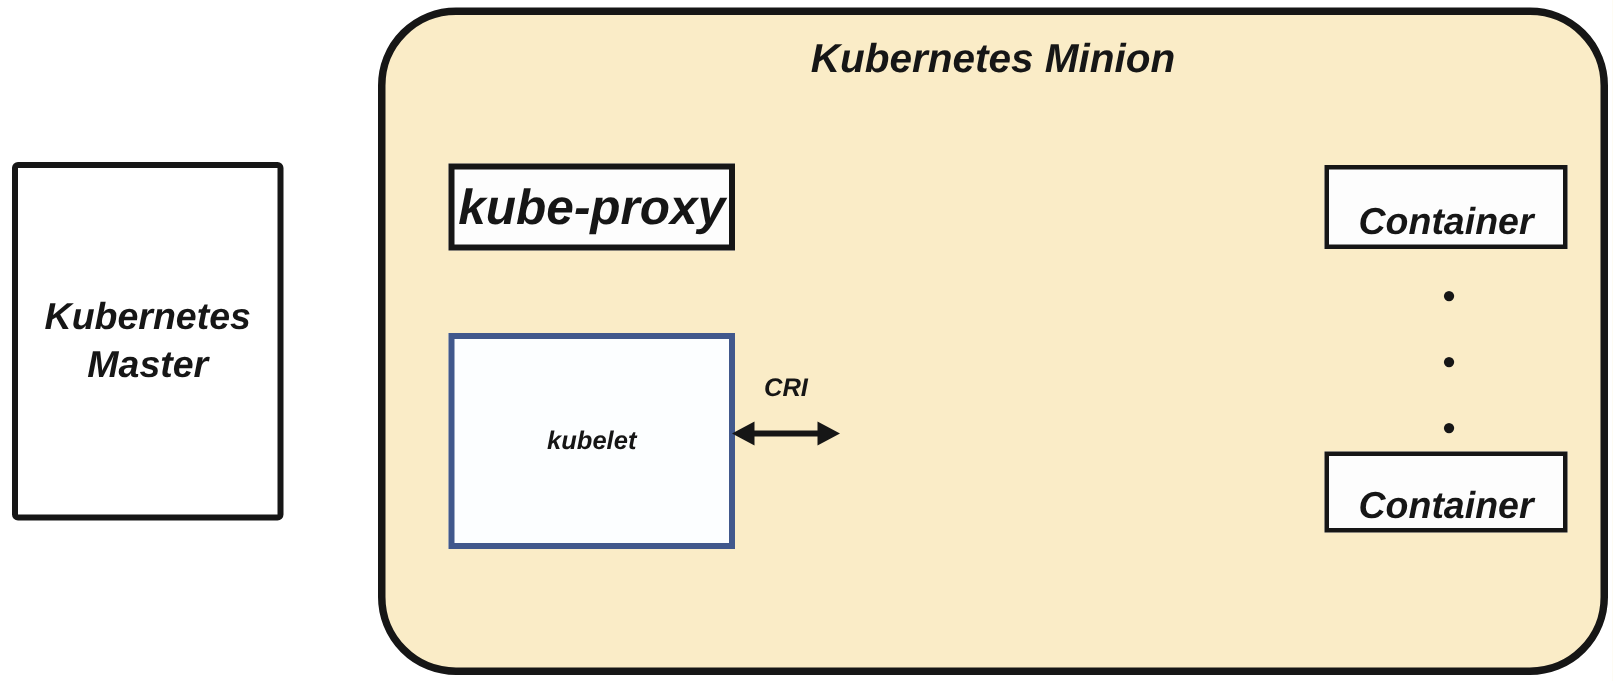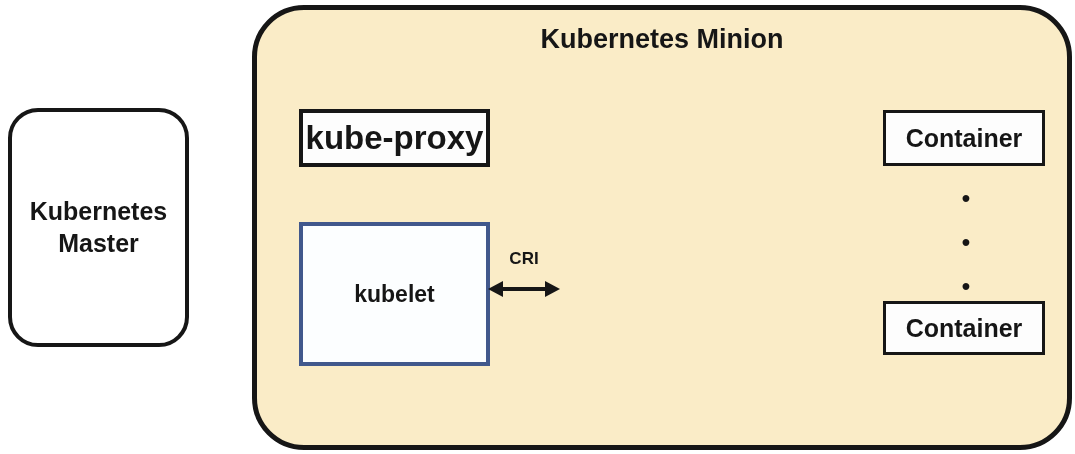--- a/index.html
+++ b/index.html
@@ -17,26 +17,27 @@
   }
   .box {
     position: absolute;
     box-sizing: border-box;
     display: flex;
     align-items: center;
     justify-content: center;
     text-align: center;
     font-weight: bold;
     color: #161616;
+    font-style: italic;
   }
   .master-box {
     left: 8px; top: 108px;
     width: 181px; height: 239px;
     border: 4px solid #161616;
-    border-radius: 30px;
+    border-radius: 4px;
     background: #ffffff;
     font-size: 25px;
     line-height: 1.25;
     padding: 0 14px;
   }
   .minion-box {
     left: 252px; top: 5px;
     width: 820px; height: 445px;
     border: 5px solid #161616;
     border-radius: 52px;
@@ -53,21 +54,21 @@
     width: 191px; height: 58px;
     border: 4px solid #161616;
     background: #fdfdfd;
     font-size: 33px;
   }
   .kubelet-box {
     left: 299px; top: 222px;
     width: 191px; height: 144px;
     border: 4px solid #41588C;
     background: #FCFEFF;
-    font-size: 23px;
+    font-size: 17px;
   }
   .cri-label {
     left: 488px; top: 243px;
     width: 72px; height: 32px;
     font-size: 17px;
     background: transparent;
   }
   .cri-arrow {
     position: absolute;
     left: 488px; top: 278px;
@@ -78,20 +79,21 @@
     width: 303px; height: 256px;
     border: 5px solid #161616;
     background: #fdfdfd;
     font-size: 26px;
   }
   .container-box {
     width: 162px; height: 56px;
     border: 3px solid #161616;
     background: #fdfdfd;
     font-size: 25px;
+    align-items: flex-end;
   }
   .container-top { left: 883px; top: 110px; }
   .container-bottom { left: 883px; top: 301px; height: 54px; }
   .dots {
     position: absolute;
     left: 948px; top: 186px;
     width: 36px; height: 112px;
     display: flex;
     flex-direction: column;
     justify-content: space-between;

